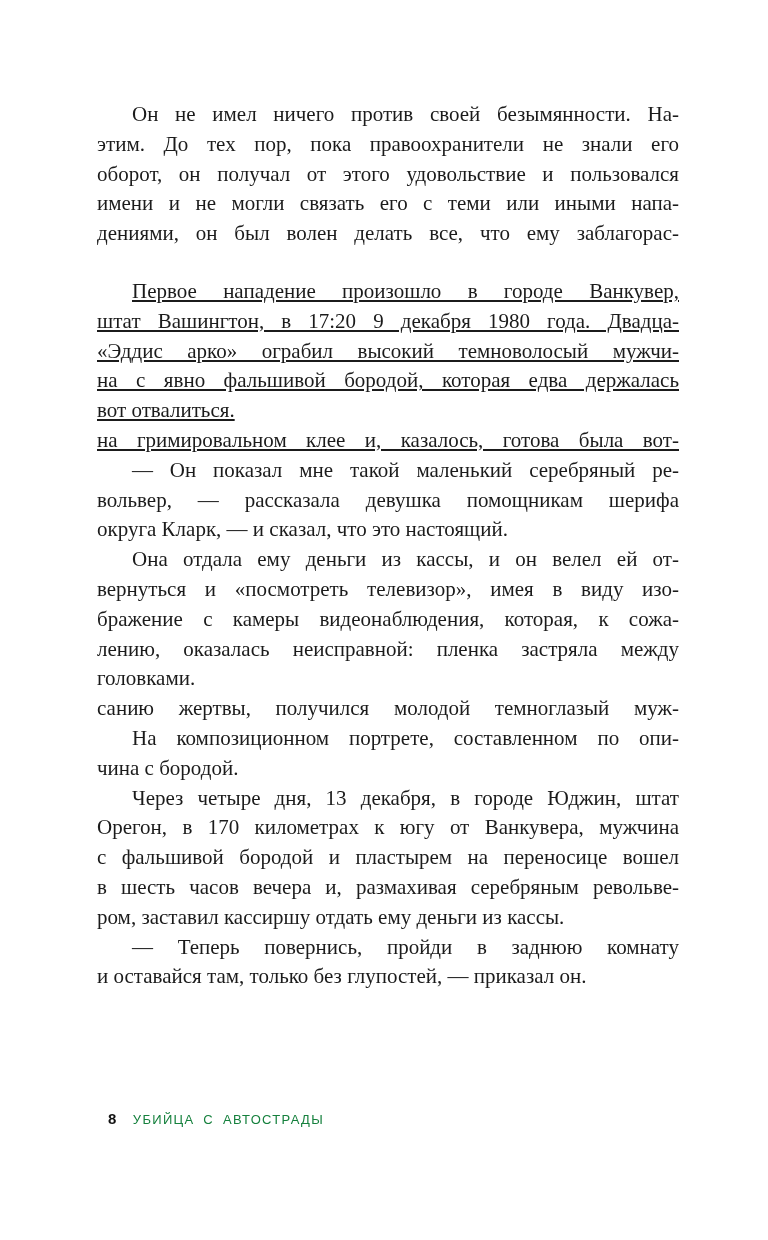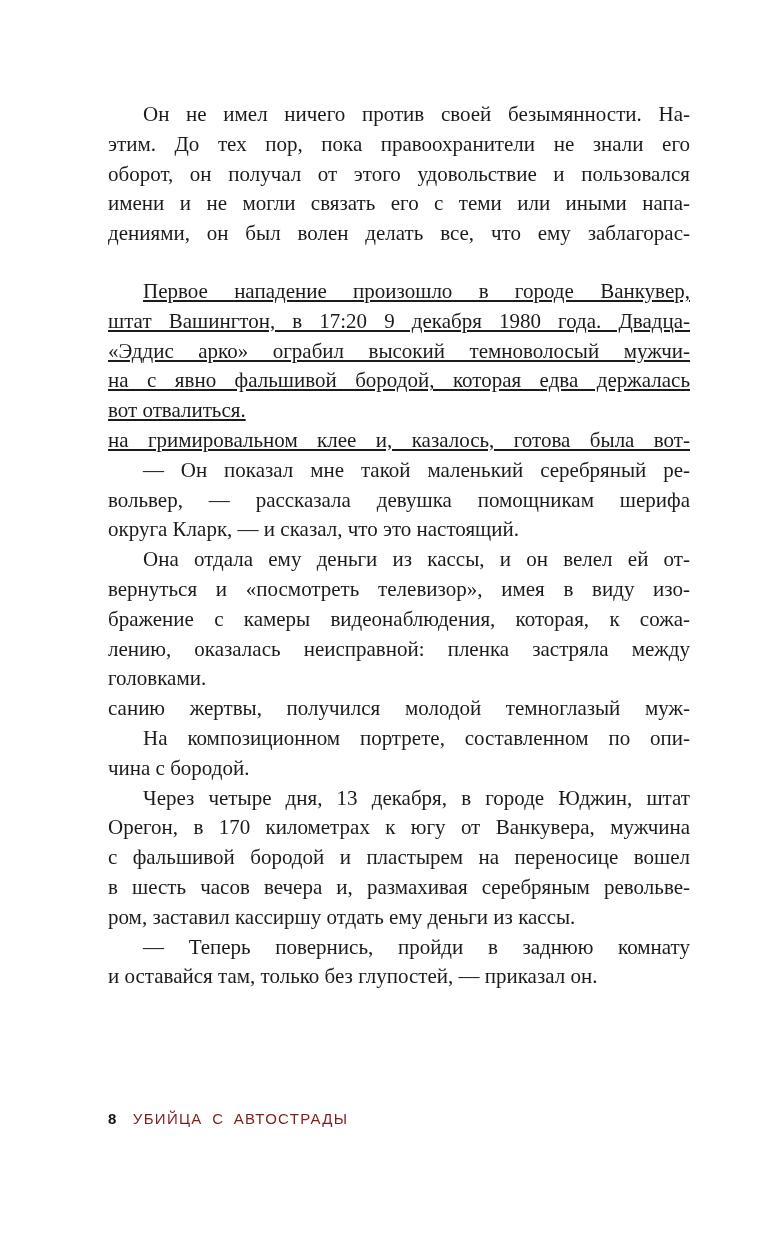--- a/index.html
+++ b/index.html
@@ -6,21 +6,21 @@
   body {
     width: 768px; height: 1240px;
     background: #ffffff;
     position: relative;
     overflow: hidden;
     font-family: "Liberation Serif", serif;
     color: #1b1b1b;
   }
   .text-block {
     position: absolute;
-    left: 108px; top: 100px;
+    left: 97px; top: 100px;
     width: 582px;
   }
   .para { margin: 0; padding: 0; }
   .para.gap-before { margin-top: 28px; text-decoration: underline; }
   .ln {
     display: block;
     font-size: 21px;
     line-height: 29.8px;
     text-align: justify;
     text-align-last: justify;
@@ -35,24 +35,24 @@
     gap: 16px;
     font-family: "Liberation Sans", sans-serif;
   }
   .page-num {
     font-size: 15px;
     font-weight: bold;
     color: #111111;
     letter-spacing: 0.5px;
   }
   .running-title {
-    font-size: 15px;
+    font-size: 13px;
     letter-spacing: 1.3px;
     word-spacing: 4px;
-    color: #7f1d1d;
+    color: #15803d;
   }
 </style>
 </head>
 <body>
 
 <div class="text-block">
 
   <p class="para">
     <span class="ln first">Он не имел ничего против своей безымянности. На-</span>
     <span class="ln">этим. До тех пор, пока правоохранители не знали его</span>

